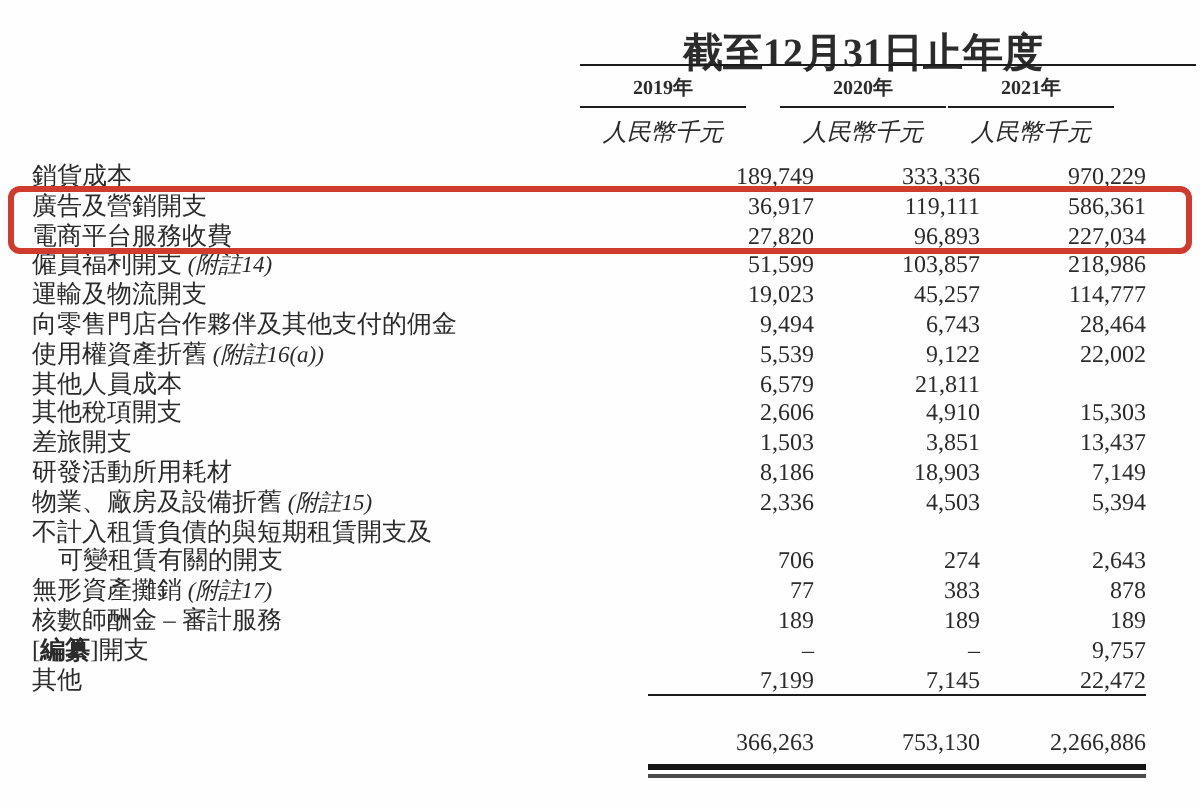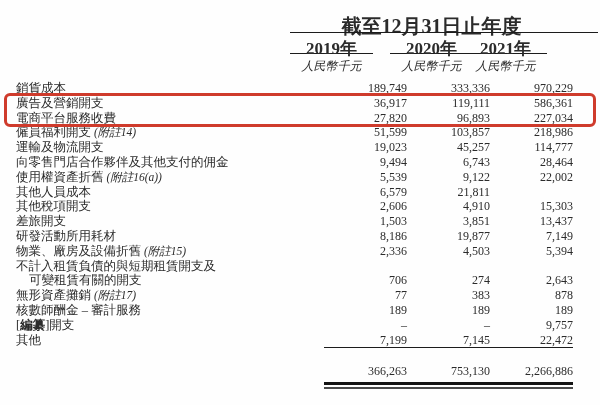--- a/index.html
+++ b/index.html
@@ -9,28 +9,28 @@
     color:#2b2b2b; overflow:hidden;
   }
   
   .period-title {
     position:absolute; top:13px; left:290px; width:283px;
     text-align:center; font-weight:bold; font-size:20px; white-space:nowrap;
   }
   .group-rule { position:absolute; top:32px; left:290px; width:308px; border-top:1.4px solid #1c1c1c; }
   .year-cell {
     position:absolute; top:37px; height:16px; width:83px;
-    text-align:center; font-weight:bold; font-size:17px;
+    text-align:center; font-weight:bold; font-size:10px;
     border-bottom:1.3px solid #1c1c1c; white-space:nowrap;
   }
   .unit-cell {
     position:absolute; top:58px; width:83px;
     text-align:center; font-style:italic; font-size:12px; white-space:nowrap;
   }
-  .c1 { left:290px; } .c2 { left:390px; } .c3 { left:464px; }
+  .c1 { left:290px; } .c2 { left:390px; } .c3 { left:474px; }
   
   .rows { position:absolute; top:81px; left:16px; width:557px; }
   .row {
     display:grid; grid-template-columns:1fr 83px 83px 83px; column-gap:0;
     height:14.8px; line-height:14.8px; font-size:12.5px;
   }
   .cell { white-space:nowrap; overflow:visible; }
   .cell.label { text-align:left; }
   .cell.num { text-align:right; font-size:12px; }
   .note { font-style:italic; font-size:11.5px; }
@@ -134,21 +134,21 @@
     <div class="row">
       <div class="cell label">差旅開支</div>
       <div class="cell num">1,503</div>
       <div class="cell num">3,851</div>
       <div class="cell num">13,437</div>
     </div>
 
     <div class="row">
       <div class="cell label">研發活動所用耗材</div>
       <div class="cell num">8,186</div>
-      <div class="cell num">19,877</div>
+      <div class="cell num">18,903</div>
       <div class="cell num">7,149</div>
     </div>
 
     <div class="row">
       <div class="cell label">物業、廠房及設備折舊<span class="note"> (附註15)</span></div>
       <div class="cell num">2,336</div>
       <div class="cell num">4,503</div>
       <div class="cell num">5,394</div>
     </div>
 

